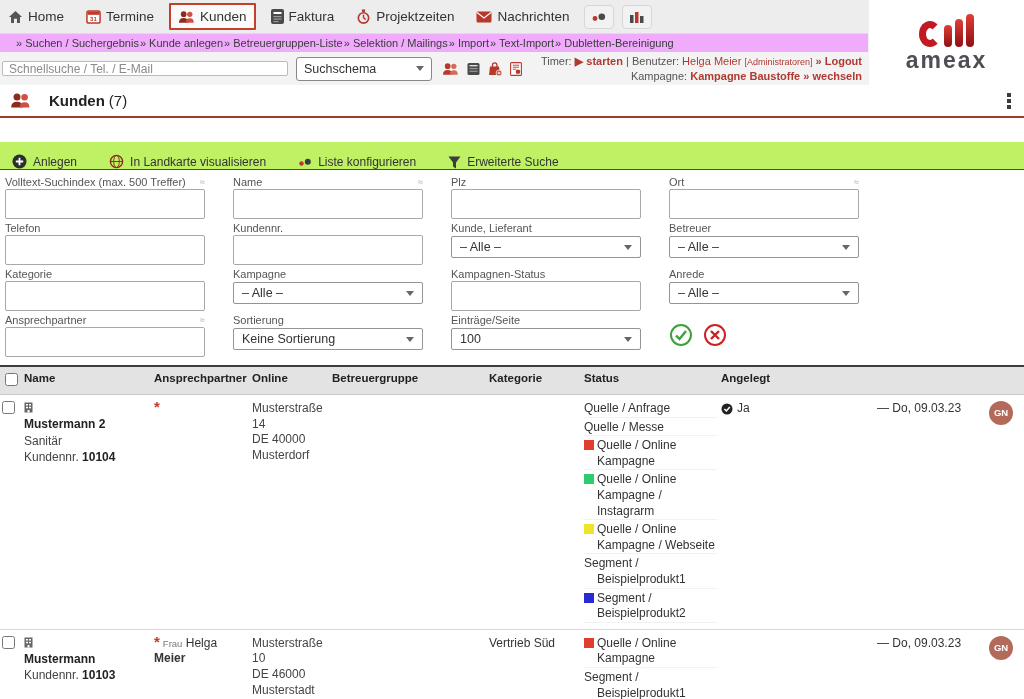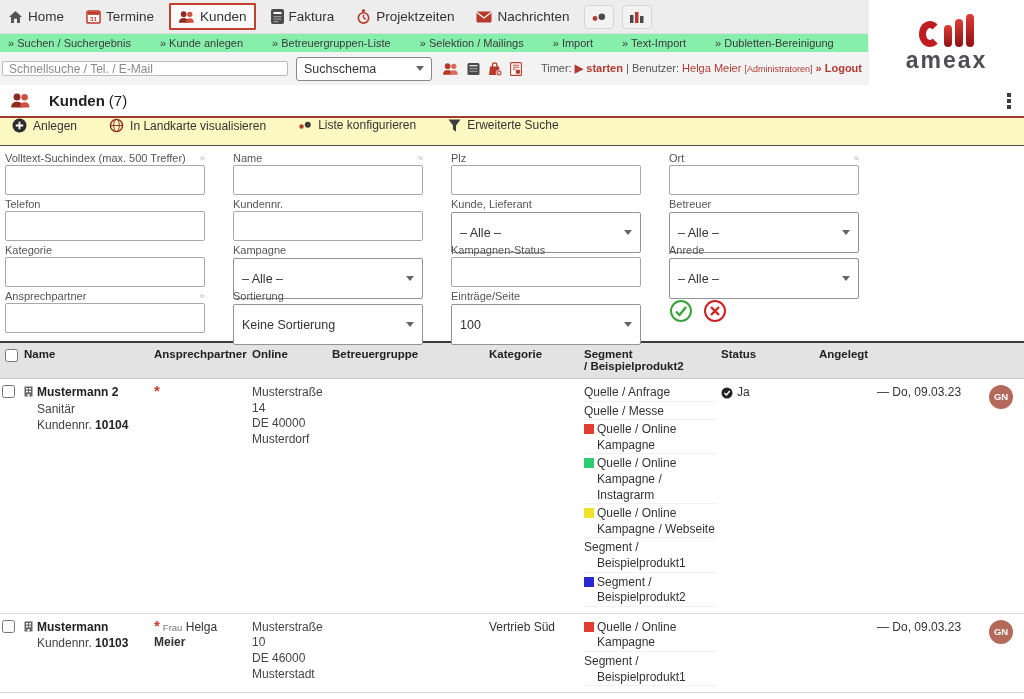--- a/index.html
+++ b/index.html
@@ -17,22 +17,22 @@
   .logo-bar { width:8px; background:linear-gradient(#e03d36,#8f1014); border-radius:4px; }
   .logo-text { font-size:23px; font-weight:bold; color:#4e4e55; letter-spacing:2px; line-height:1; margin-top:2px; }
 
   .nav-row { height:33px; background:#ededed; display:flex; align-items:center; padding-left:1px; gap:8px; }
   .nav-item { display:flex; align-items:center; gap:5px; padding:4px 7px; cursor:pointer;
     font-size:13.5px; color:#333; white-space:nowrap; }
   .nav-item.active { border:2px solid #c3402c; background:#fafafa; border-radius:1px; }
   .nav-btn { border:1px solid #d6d6d6; background:#f2f2f2; border-radius:4px; width:30px; height:24px;
     display:flex; align-items:center; justify-content:center; cursor:pointer; }
 
-  .crumb-row { height:19px; background:#86efac; display:flex; align-items:center; gap:29px;
-    padding-left:8px; font-size:11px; color:#3a3a3a; border-top:1px solid #ddd; }
+  .crumb-row { height:19px; background:#f0abfc; display:flex; align-items:center; gap:1px;
+    padding-left:16px; font-size:11px; color:#3a3a3a; border-top:1px solid #ddd; }
   .crumb { cursor:pointer; white-space:nowrap; }
 
   .quick-row { height:33px; background:#f3f3f3; display:flex; align-items:center; padding:0 6px 0 2px; }
   .quick-search { width:286px; height:15px; border:1px solid #bbb; border-radius:2px; padding:0 6px;
     font-size:12px; font-family:"Liberation Sans",sans-serif; color:#333; background:#fff; }
   .quick-search::placeholder { color:#8a8a8a; }
   .schema-select { width:136px; height:24px; background:#fff; border:1px solid #888; border-radius:3px;
     margin-left:8px; display:flex; align-items:center; justify-content:space-between; padding:0 7px;
     font-size:12.5px; cursor:pointer; }
   .qicons { display:flex; gap:8px; margin-left:10px; align-items:center; }
@@ -44,50 +44,50 @@
   .usmall { font-size:9px; }
 
   
   .title-row { height:33px; background:#fff; display:flex; align-items:center; padding:0 10px;
     border-bottom:2px solid #9e3b2a; }
   .page-title { font-size:15px; font-weight:bold; color:#222; margin-left:18px; }
   .page-count { font-size:15px; font-weight:normal; color:#222; margin-left:4px; }
   .kebab { margin-left:auto; display:flex; flex-direction:column; gap:2px; cursor:pointer; padding:3px; }
   .kebab i { width:4px; height:4px; background:#3c3c3c; display:block; }
 
-  .action-row { height:27px; display:flex; align-items:flex-start; gap:32px; padding-left:12px; background:#fef9c3; }
+  .action-row { height:27px; display:flex; align-items:flex-end; gap:32px; padding-left:12px; background:#bef264;margin-top:24px; }
   .action { display:flex; align-items:center; gap:6px; font-size:12px; color:#333; cursor:pointer; white-space:nowrap; }
 
   
   .form-area { border-top:1px solid #4a4a4a; padding:5px 0 6px 5px; background:#fff; }
   .fgrid { display:grid; grid-template-columns:200px 190px 190px 190px; column-gap:28px; }
   .fcell { height:46px; }
   .flabel { display:flex; justify-content:space-between; align-items:center; font-size:11px; color:#555;
     height:13px; margin-bottom:1px; }
   .mini-ic { color:#aaa; font-size:9px; }
   .tinput { width:100%; height:30px; border:1px solid #a8a8a8; border-radius:2px; padding:0 5px;
     font-size:12px; font-family:"Liberation Sans",sans-serif; background:#fff; }
-  .fselect { width:100%; height:41px; margin-top:2px; border:1px solid #949494; border-radius:2px;
+  .fselect { width:100%; height:22px; margin-top:2px; border:1px solid #949494; border-radius:2px;
     display:flex; align-items:center; justify-content:space-between; padding:0 8px; font-size:12.5px;
     color:#333; cursor:pointer; background:#fff; }
   .arrow-down { width:0; height:0; border-left:4px solid transparent; border-right:4px solid transparent;
     border-top:5px solid #666; }
   .form-btns { display:flex; gap:10px; align-items:center; height:32px; margin-top:6px; }
   .cbtn { cursor:pointer; display:flex; }
 
   
   .tgrid { display:grid; grid-template-columns:22px 130px 98px 80px 157px 95px 137px 98px 52px 118px 1fr; }
   .thead { background:#e3e3e3; border-top:2px solid #3c3c3c; border-bottom:1px solid #c9c9c9;
     font-weight:bold; font-size:11.5px; color:#222; }
   .thead > div { padding:5px 2px 6px 2px; }
   .th-seg { white-space:pre-line; }
   .trow { border-bottom:1px solid #d8d8d8; background:#fff; cursor:pointer; }
   .trow > div { padding:6px 2px 4px 2px; font-size:12px; line-height:1.3; overflow:hidden; }
   .cell-check, .thead .cell-check { padding-left:5px; padding-top:6px; }
-  .name-wrap { display:flex; gap:4px; }
+  .name-wrap { display:flex; gap:4px;flex-direction:column; }
   .cname { font-weight:bold; color:#222; white-space:pre-line; }
   .nsub { color:#444; margin-top:1px; }
   .nsub b { color:#222; }
   .star { color:#c0392b; font-size:15px; font-weight:bold; line-height:10px; margin-right:3px; }
   .contact-line { margin-bottom:2px; }
   .sal { font-size:9.5px; color:#777; }
   .lastname { font-weight:bold; }
   .addr { white-space:pre-line; color:#444; }
   .cat-item { padding-left:13px; text-indent:-13px; margin-bottom:2px; border-bottom:1px solid #f2f2f2; }
   .swatch { display:inline-block; width:10px; height:10px; margin-right:3px; vertical-align:-1px; }
@@ -222,20 +222,25 @@
         <div class="user-block">
           <div>
             <span class="ulabel">Timer:</span>
             <span class="uval ubold">▶</span>
             <span class="uval ubold">starten</span>
             <span class="ulabel">| Benutzer:</span>
             <span class="uval">Helga Meier</span>
             <span class="uval usmall">[Administratoren]</span>
             <span class="uval ubold">» Logout</span>
           </div>
+          <div>
+            <span class="ulabel">Kampagne:</span>
+            <span class="uval ubold">Kampagne Baustoffe</span>
+            <span class="uval ubold">» wechseln</span>
+          </div>
         </div>
       </div>
     </div>
 
     <div class="logo-box">
       <div class="logo-mark">
         <span class="logo-c"></span>
         <span class="logo-bar" style="height:22px"></span>
         <span class="logo-bar" style="height:28px"></span>
         <span class="logo-bar" style="height:33px"></span>
@@ -427,22 +432,20 @@
     </div>
   </div>
 
   <div class="tgrid thead">
     <div class="cell-check"><input type="checkbox" class="ck" style=""></div>
     <div>Name</div>
     <div>Ansprechpartner</div>
     <div>Online</div>
     <div>Betreuergruppe</div>
     <div>Kategorie</div>
-    <div class="th-seg">Segment
-/ Beispielprodukt2</div>
     <div>Status</div>
     <div>Angelegt</div>
   </div>
 
   <div class="tgrid trow" style="min-height:185px">
     <div class="cell-check"><input type="checkbox" class="ck" style=""></div>
     <div>
       <div class="name-wrap">
         <svg width="9" height="11" viewBox="0 0 9 11" style="flex:none;margin-top:1px">
             <rect x="0.5" y="0.5" width="8" height="10" fill="#666"></rect>

